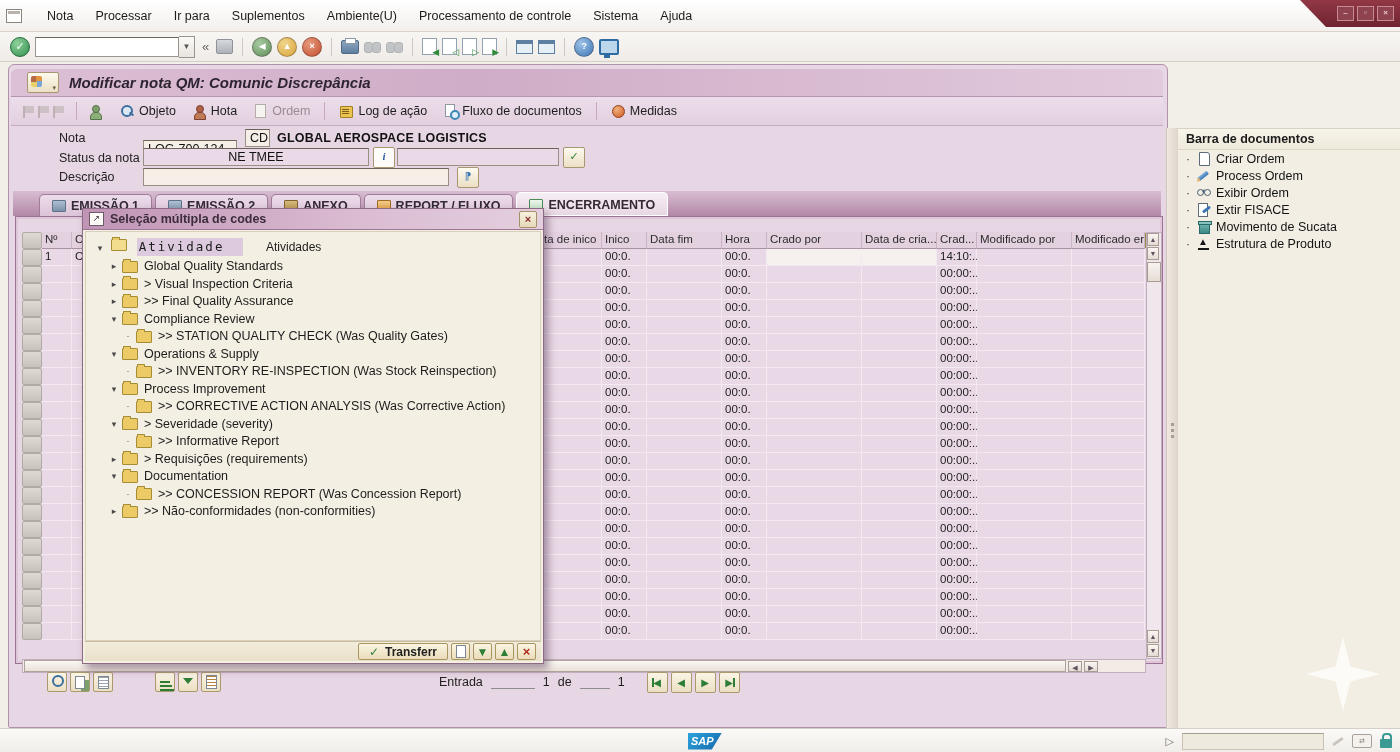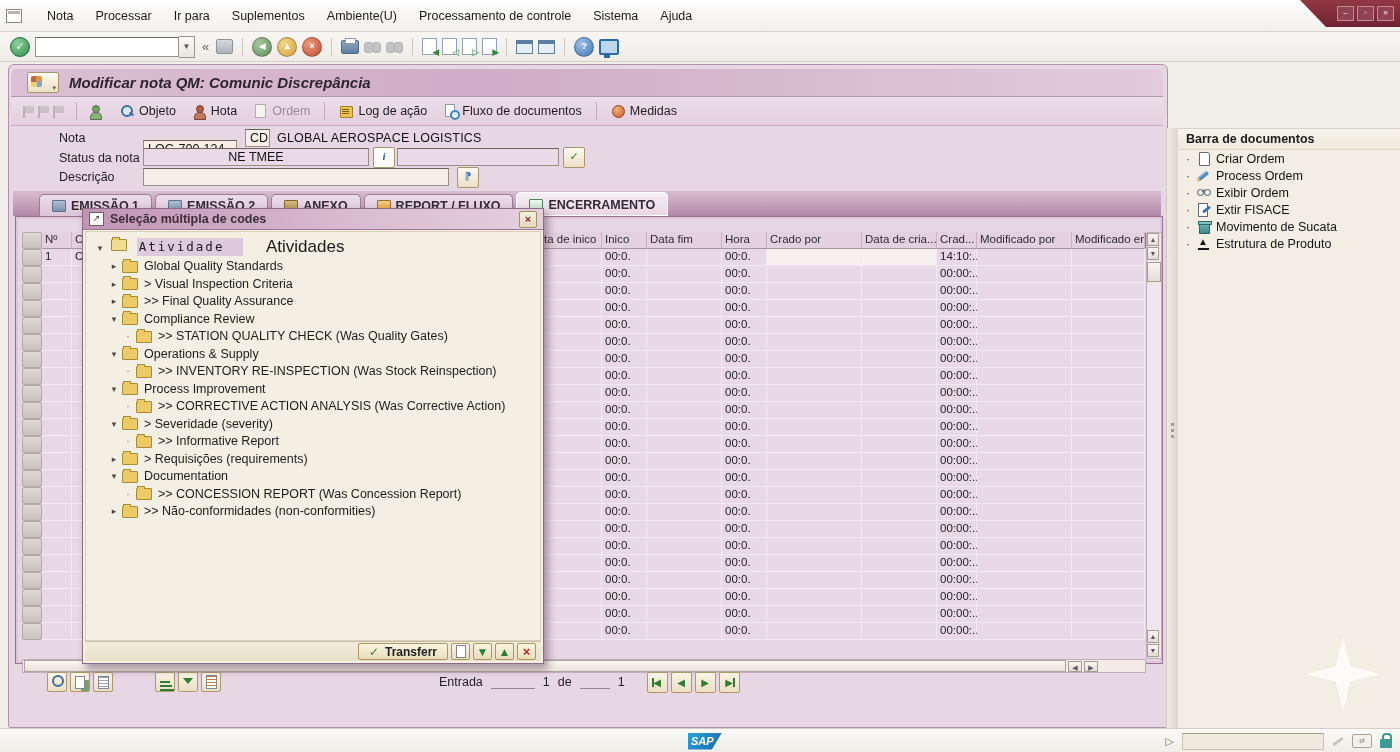--- a/index.html
+++ b/index.html
@@ -181,21 +181,21 @@
   .titem{height:17.5px;line-height:17.5px;white-space:nowrap;font-size:12.5px;display:flex;align-items:center}
   .exp{display:inline-block;width:12px;text-align:center;color:#4a4a4a;font-size:9px;flex:none}
   .folder{display:inline-block;width:14px;height:10px;background:#eccb66;border:1px solid #a68c34;border-radius:1px;
      position:relative;margin:0 6px 0 2px;flex:none}
   .folder::before{content:"";position:absolute;left:0;top:-3px;width:6px;height:2px;background:#eccb66;border:1px solid #a68c34;border-bottom:none;border-radius:1px 1px 0 0}
   .folder.open{background:#f2dc8e}
   .lvl1{padding-left:14px}
   .lvl2{padding-left:28px}
   .codehl{display:inline-block;background:#decade;min-width:102px;font-family:"DejaVu Sans Mono",monospace;
      letter-spacing:2px;font-size:12.5px;padding:0 2px}
-  .roottext{position:absolute;left:172px;top:0;font-size:17px}
+  .roottext{position:absolute;left:172px;top:0;font-size:12px}
   #dlg-footer{position:absolute;left:2px;bottom:2px;right:2px;height:20px;background:linear-gradient(#f2ecdb,#e9e0c9);
      border-top:1px solid #c9bda0;display:flex;align-items:center;justify-content:flex-end;gap:3px;padding-right:5px;box-sizing:border-box}
   .dfbtn{height:17px;background:linear-gradient(#faf5e2,#eadcba);border:1px solid #a8955f;border-radius:2px;
      display:inline-flex;align-items:center;justify-content:center;font-size:12px;color:#222;box-sizing:border-box}
   .df-transfer{padding:0 10px;gap:6px;font-weight:bold}
   .df-sm{width:19px}
   .grn{color:#2e7d36;font-weight:bold}
   .red{color:#b02a1c;font-weight:bold;font-size:13px}
   .df-doc::before{content:"";width:8px;height:11px;background:#fff;border:1px solid #7d8894;display:block}
 
@@ -365,21 +365,21 @@
 
     <div id="main-title">
       <span class="objsvc"></span>
       <h1>Modificar nota QM: Comunic Discrepância</h1>
     </div>
 
     <div id="formarea">
       <span class="flabel" style="left:48px;top:4px">Nota</span>
       <span class="ffield" style="left:132px;top:13px;width:94px">LOG-700-124</span>
       <span class="ffield" style="left:234px;top:2px;width:25px;text-align:center">CD</span>
-      <span class="ftext" style="left:266px;top:4px;font-weight:normal">GLOBAL AEROSPACE LOGISTICS</span>
+      <span class="ftext" style="left:266px;top:4px;font-weight:bold">GLOBAL AEROSPACE LOGISTICS</span>
 
       <span class="flabel" style="left:48px;top:24px">Status da nota</span>
       <span class="ffield freadonly" style="left:132px;top:21px;width:226px;text-align:center">NE TMEE</span>
       <span class="fsmallbtn" style="left:362px;top:20px;color:#2f5fa8;font-family:'Liberation Serif','DejaVu Serif',serif;font-style:italic;font-weight:bold;background:#fdfcf8">i</span>
       <span class="ffield freadonly" style="left:386px;top:21px;width:162px"></span>
       <span class="fsmallbtn" style="left:552px;top:20px;color:#2e7d36">✓</span>
 
       <span class="flabel" style="left:48px;top:43px">Descrição</span>
       <span class="ffield" style="left:132px;top:41px;width:306px"></span>
       <span class="fsmallbtn" style="left:446px;top:40px;color:#3c76b5">⁋</span>

